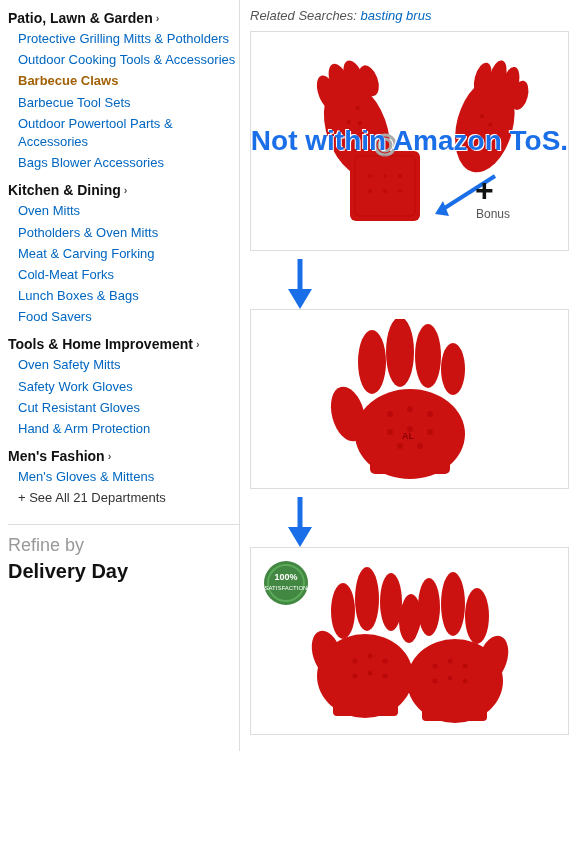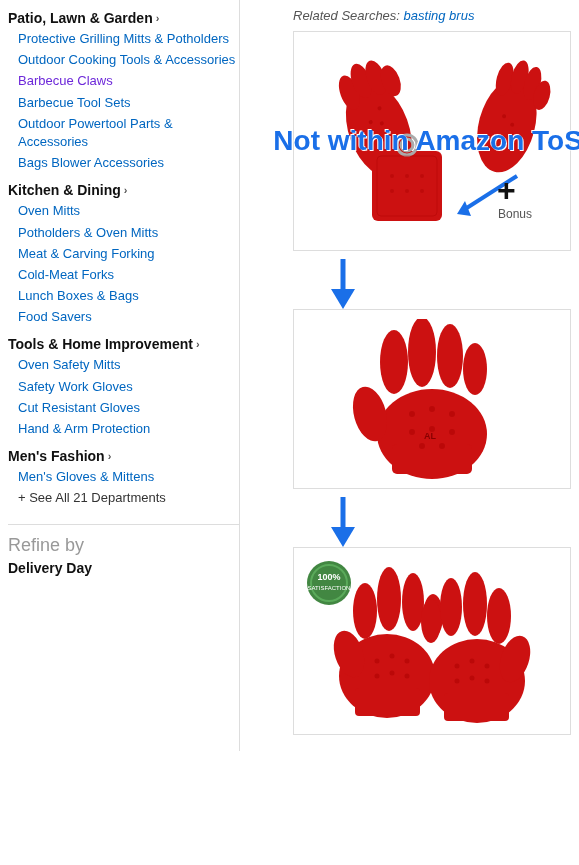--- a/index.html
+++ b/index.html
@@ -7,21 +7,20 @@
       font-family: Arial, sans-serif;
       font-size: 13px;
       background: #fff;
       width: 579px;
       min-height: 865px;
       overflow-x: hidden;
     }
     .container {
       display: flex;
       width: 100%;
-      gap: 43px;
     }
     .sidebar {
       width: 240px;
       min-width: 240px;
       padding: 10px 0 10px 8px;
       border-right: 1px solid #ddd;
     }
     .main-content {
       flex: 1;
       padding: 8px 10px;
@@ -51,40 +50,40 @@
     .category-items li {
       margin: 3px 0;
     }
     .category-items li a {
       color: #0066C0;
       text-decoration: none;
       font-size: 13px;
       line-height: 1.4;
     }
     .category-items li a.active {
-      color: #6d28d9;
-      font-weight: normal;
+      color: #a16207;
+      font-weight: bold;
     }
     .category-items li a.dark {
       color: #333;
     }
 
     .refine-section {
       margin-top: 16px;
       border-top: 1px solid #ddd;
       padding-top: 10px;
     }
     .refine-title {
       font-size: 18px;
       color: #999;
       font-weight: normal;
       margin-bottom: 4px;
     }
     .delivery-day-title {
-      font-size: 14px;
+      font-size: 20px;
       font-weight: bold;
       color: #111;
     }
 
     
     .related-searches {
       font-size: 13px;
       color: #555;
       margin-bottom: 8px;
       font-style: italic;

